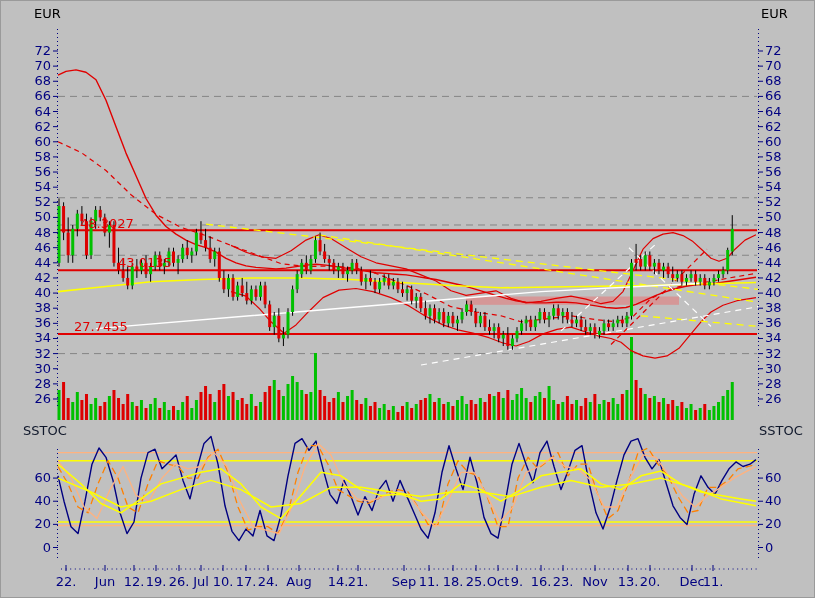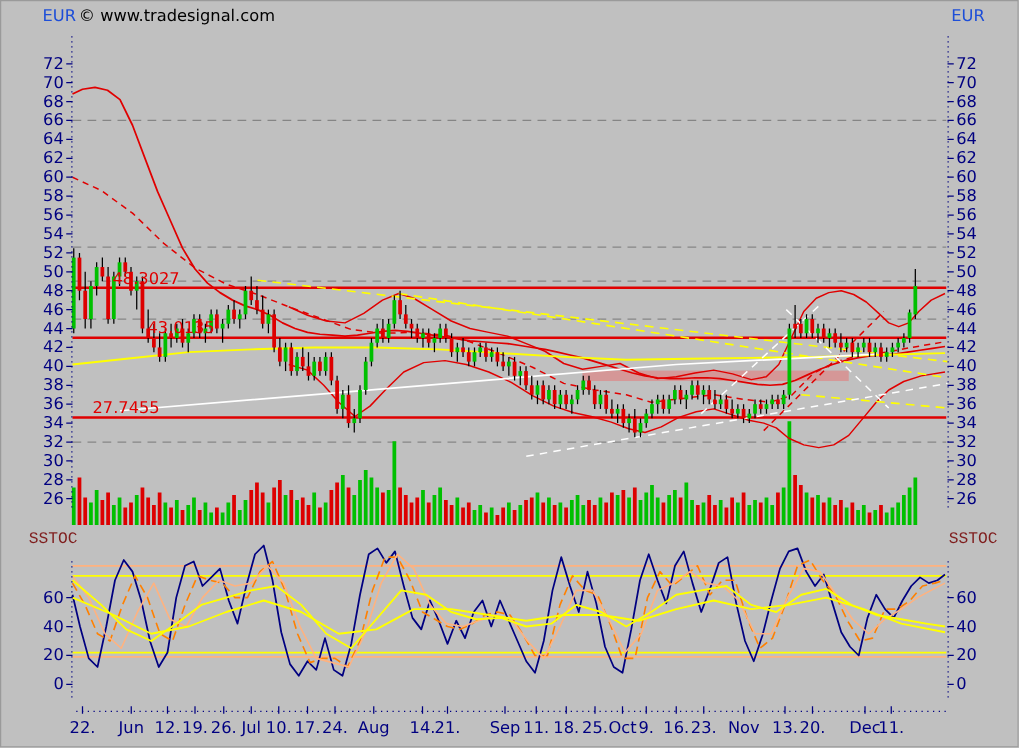--- a/index.html
+++ b/index.html
@@ -1,23 +1,23 @@
 <!DOCTYPE html>
 <html><head>
 <meta charset="utf-8">
 <style>
   html,body{margin:0;padding:0;background:#c0c0c0;}
   #frame{position:relative;width:815px;height:598px;background:#c0c0c0;overflow:hidden;
          font-family:"DejaVu Sans",sans-serif;border:1px solid #9a9a9a;box-sizing:border-box;}
   #chart-svg{position:absolute;left:0;top:0;}
   .lbl{position:absolute;font-size:13px;line-height:13px;white-space:nowrap;}
-  .navy{color:#1d4ed8;}
+  .navy{color:#000000;}
   .black{color:#000000;}
   .red{color:#e00000;}
-  .sstoc{color:#7f1d1d;font-family:Liberation Mono, monospace;}
+  .sstoc{color:#0f172a;}
 </style>
 </head>
 <body>
 
 <div id="frame">
   <svg id="chart-svg" width="815" height="598">
       <line x1="57" y1="95.3912" x2="756" y2="95.3912" stroke="#858585" stroke-width="1" stroke-dasharray="7,5"></line>
       <line x1="57" y1="196.76487999999998" x2="756" y2="196.76487999999998" stroke="#858585" stroke-width="1" stroke-dasharray="7,5"></line>
       <line x1="57" y1="223.9996" x2="756" y2="223.9996" stroke="#858585" stroke-width="1" stroke-dasharray="7,5"></line>
       <line x1="57" y1="254.2604" x2="756" y2="254.2604" stroke="#858585" stroke-width="1" stroke-dasharray="7,5"></line>
@@ -655,22 +655,21 @@
       <text x="627" y="585" fill="#000080" font-size="13" font-family="&quot;DejaVu Sans&quot;,sans-serif" text-anchor="middle">13.</text>
       <line x1="649" y1="564" x2="649" y2="570" stroke="#000080" stroke-width="1"></line>
       <text x="649" y="585" fill="#000080" font-size="13" font-family="&quot;DejaVu Sans&quot;,sans-serif" text-anchor="middle">20.</text>
       <line x1="691" y1="564" x2="691" y2="570" stroke="#000080" stroke-width="1"></line>
       <text x="691" y="585" fill="#000080" font-size="13" font-family="&quot;DejaVu Sans&quot;,sans-serif" text-anchor="middle">Dec</text>
       <line x1="712" y1="564" x2="712" y2="570" stroke="#000080" stroke-width="1"></line>
       <text x="712" y="585" fill="#000080" font-size="13" font-family="&quot;DejaVu Sans&quot;,sans-serif" text-anchor="middle">11.</text>
     </svg>
 
   <div class="lbl navy" style="left:33px;top:6px;">EUR</div>
-  <div class="lbl black" style="left:62px;top:6px;">© www.tradesignal.com</div>
   <div class="lbl navy" style="left:760px;top:6px;">EUR</div>
 
-  <div class="lbl red" style="left:89px;top:216px;">48.3027</div>
+  <div class="lbl red" style="left:79px;top:216px;">48.3027</div>
   <div class="lbl red" style="left:73px;top:255px;margin-left:44px;">43.0135</div>
   <div class="lbl red" style="left:73px;top:319px;">27.7455</div>
 
   <div class="lbl sstoc" style="left:22px;top:423px;">SSTOC</div>
   <div class="lbl sstoc" style="left:758px;top:423px;">SSTOC</div>
 </div>
 
 </body></html>

